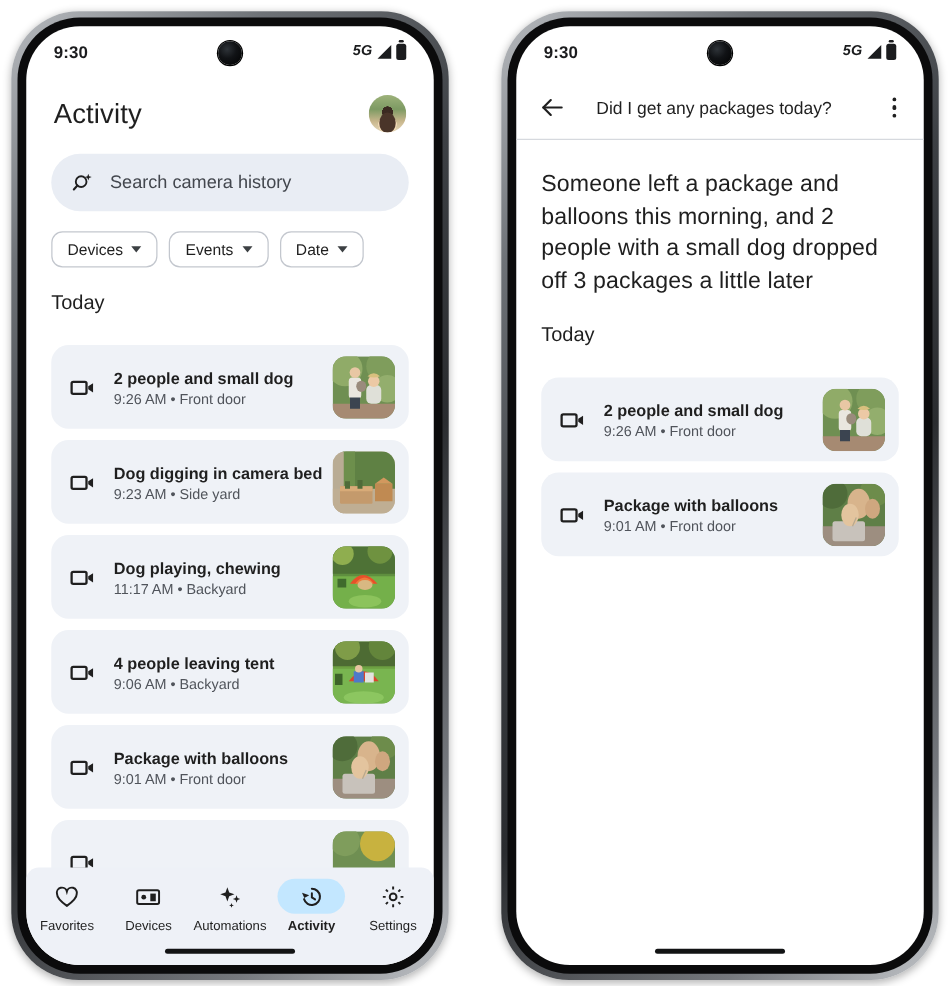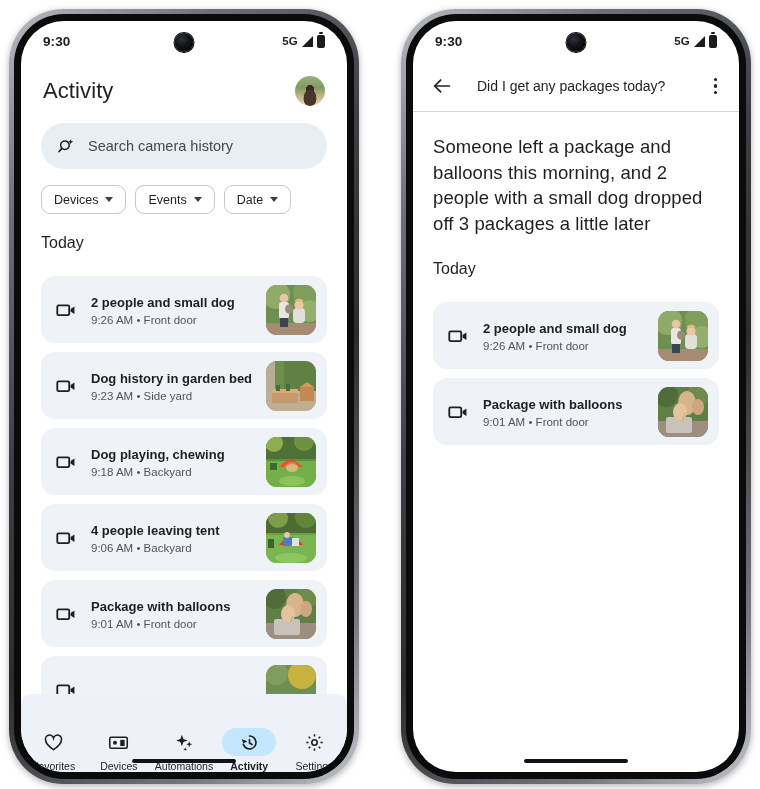--- a/index.html
+++ b/index.html
@@ -37,21 +37,21 @@
   }
 
   
   .statusbar {
     position: relative;
     height: 40px;
     display: flex; align-items: center;
     padding: 0 22px;
   }
   .sb-time { font-size: 13.5px; font-weight: 600; color: #1b1c1e; letter-spacing: .1px; }
-  .sb-right { margin-left: auto; display: flex; align-items: center; gap: 4px; }
+  .sb-right { margin-left: auto; display: flex; align-items: center; gap: 4px; font-style: italic; }
   .sb-5g { font-size: 11.5px; font-weight: 700; color: #1b1c1e; letter-spacing: .2px; }
   .sig { width: 0; height: 0; border-left: 11px solid transparent; border-bottom: 11px solid #1b1c1e; }
   .batt {
     width: 8px; height: 13px; border-radius: 2px; background: #1b1c1e; position: relative;
   }
   .batt::after {
     content: ""; position: absolute; top: -2.5px; left: 2px;
     width: 4px; height: 2px; border-radius: 1px; background: #1b1c1e;
   }
   .camhole {
@@ -110,21 +110,21 @@
   }
   .event .txt { margin-left: 14px; flex: 1; min-width: 0; }
   .ev-title { font-size: 13px; font-weight: 700; color: #1f1f1f; line-height: 1.25; }
   .ev-sub { font-size: 11.5px; color: #50545b; margin-top: 2px; }
   .thumb { width: 50px; height: 50px; border-radius: 11px; overflow: hidden; flex: none; }
 
   
   .bottomnav {
     position: absolute; left: 0; right: 0; bottom: 0;
     height: 78px; background: #eef1f7;
-    display: flex; align-items: flex-end; padding-top: 9px;
+    display: flex; align-items: flex-start; padding-top: 9px;
     border-top-left-radius: 10px; border-top-right-radius: 10px;
   }
   .navitem { flex: 1; display: flex; flex-direction: column; align-items: center; gap: 4px; }
   .navpill {
     width: 54px; height: 28px; border-radius: 16px;
     display: flex; align-items: center; justify-content: center;
   }
   .navpill.active { background: #c3e7ff; }
   .navlabel { font-size: 10.5px; color: #1f1f1f; }
   .navlabel.active { font-weight: 700; }
@@ -234,21 +234,21 @@
           </div>
 
           <div class="event">
             <span>
               <svg width="22" height="22" viewBox="0 0 24 24">
                 <rect x="2.5" y="7" width="13" height="10.5" rx="1.4" fill="none" stroke="#1f1f1f" stroke-width="2"></rect>
                 <path d="M17 11 L21.2 8.2 V16.3 L17 13.5 Z" fill="#1f1f1f"></path>
               </svg>
             </span>
             <span class="txt">
-              <span class="ev-title">Dog history in garden bed</span>
+              <span class="ev-title">Dog digging in camera bed</span>
               <span class="ev-sub" style="display:block">9:23 AM • Side yard</span>
             </span>
             <span class="thumb">
               <svg width="50" height="50" viewBox="0 0 50 50">
                 <rect width="50" height="50" fill="#cbbfa8"></rect>
                 <rect x="8" width="42" height="34" fill="#5f8144"></rect>
                 <rect x="8" width="10" height="34" fill="#6d8f4c"></rect>
                 <rect x="0" width="9" height="50" fill="#b9ac94"></rect>
                 <rect y="30" width="50" height="20" fill="#bfae93"></rect>
                 <rect x="6" y="28" width="26" height="14" rx="1" fill="#c49a6c"></rect>
@@ -263,21 +263,21 @@
 
           <div class="event">
             <span>
               <svg width="22" height="22" viewBox="0 0 24 24">
                 <rect x="2.5" y="7" width="13" height="10.5" rx="1.4" fill="none" stroke="#1f1f1f" stroke-width="2"></rect>
                 <path d="M17 11 L21.2 8.2 V16.3 L17 13.5 Z" fill="#1f1f1f"></path>
               </svg>
             </span>
             <span class="txt">
               <span class="ev-title">Dog playing, chewing</span>
-              <span class="ev-sub" style="display:block">9:18 AM • Backyard</span>
+              <span class="ev-sub" style="display:block">11:17 AM • Backyard</span>
             </span>
             <span class="thumb">
               <svg width="50" height="50" viewBox="0 0 50 50">
                 <rect width="50" height="50" fill="#5f8f3f"></rect>
                 <rect width="50" height="22" fill="#4e7236"></rect>
                 <circle cx="8" cy="6" r="9" fill="#8fae4f"></circle>
                   <circle cx="38" cy="4" r="10" fill="#6f9240"></circle>
                 <rect y="24" width="50" height="26" fill="#74b04a"></rect>
                 <ellipse cx="26" cy="44" rx="13" ry="5" fill="#8cc35c"></ellipse>
                 <path d="M14 30 q10-14 22 0 z" fill="#e8502a"></path>

